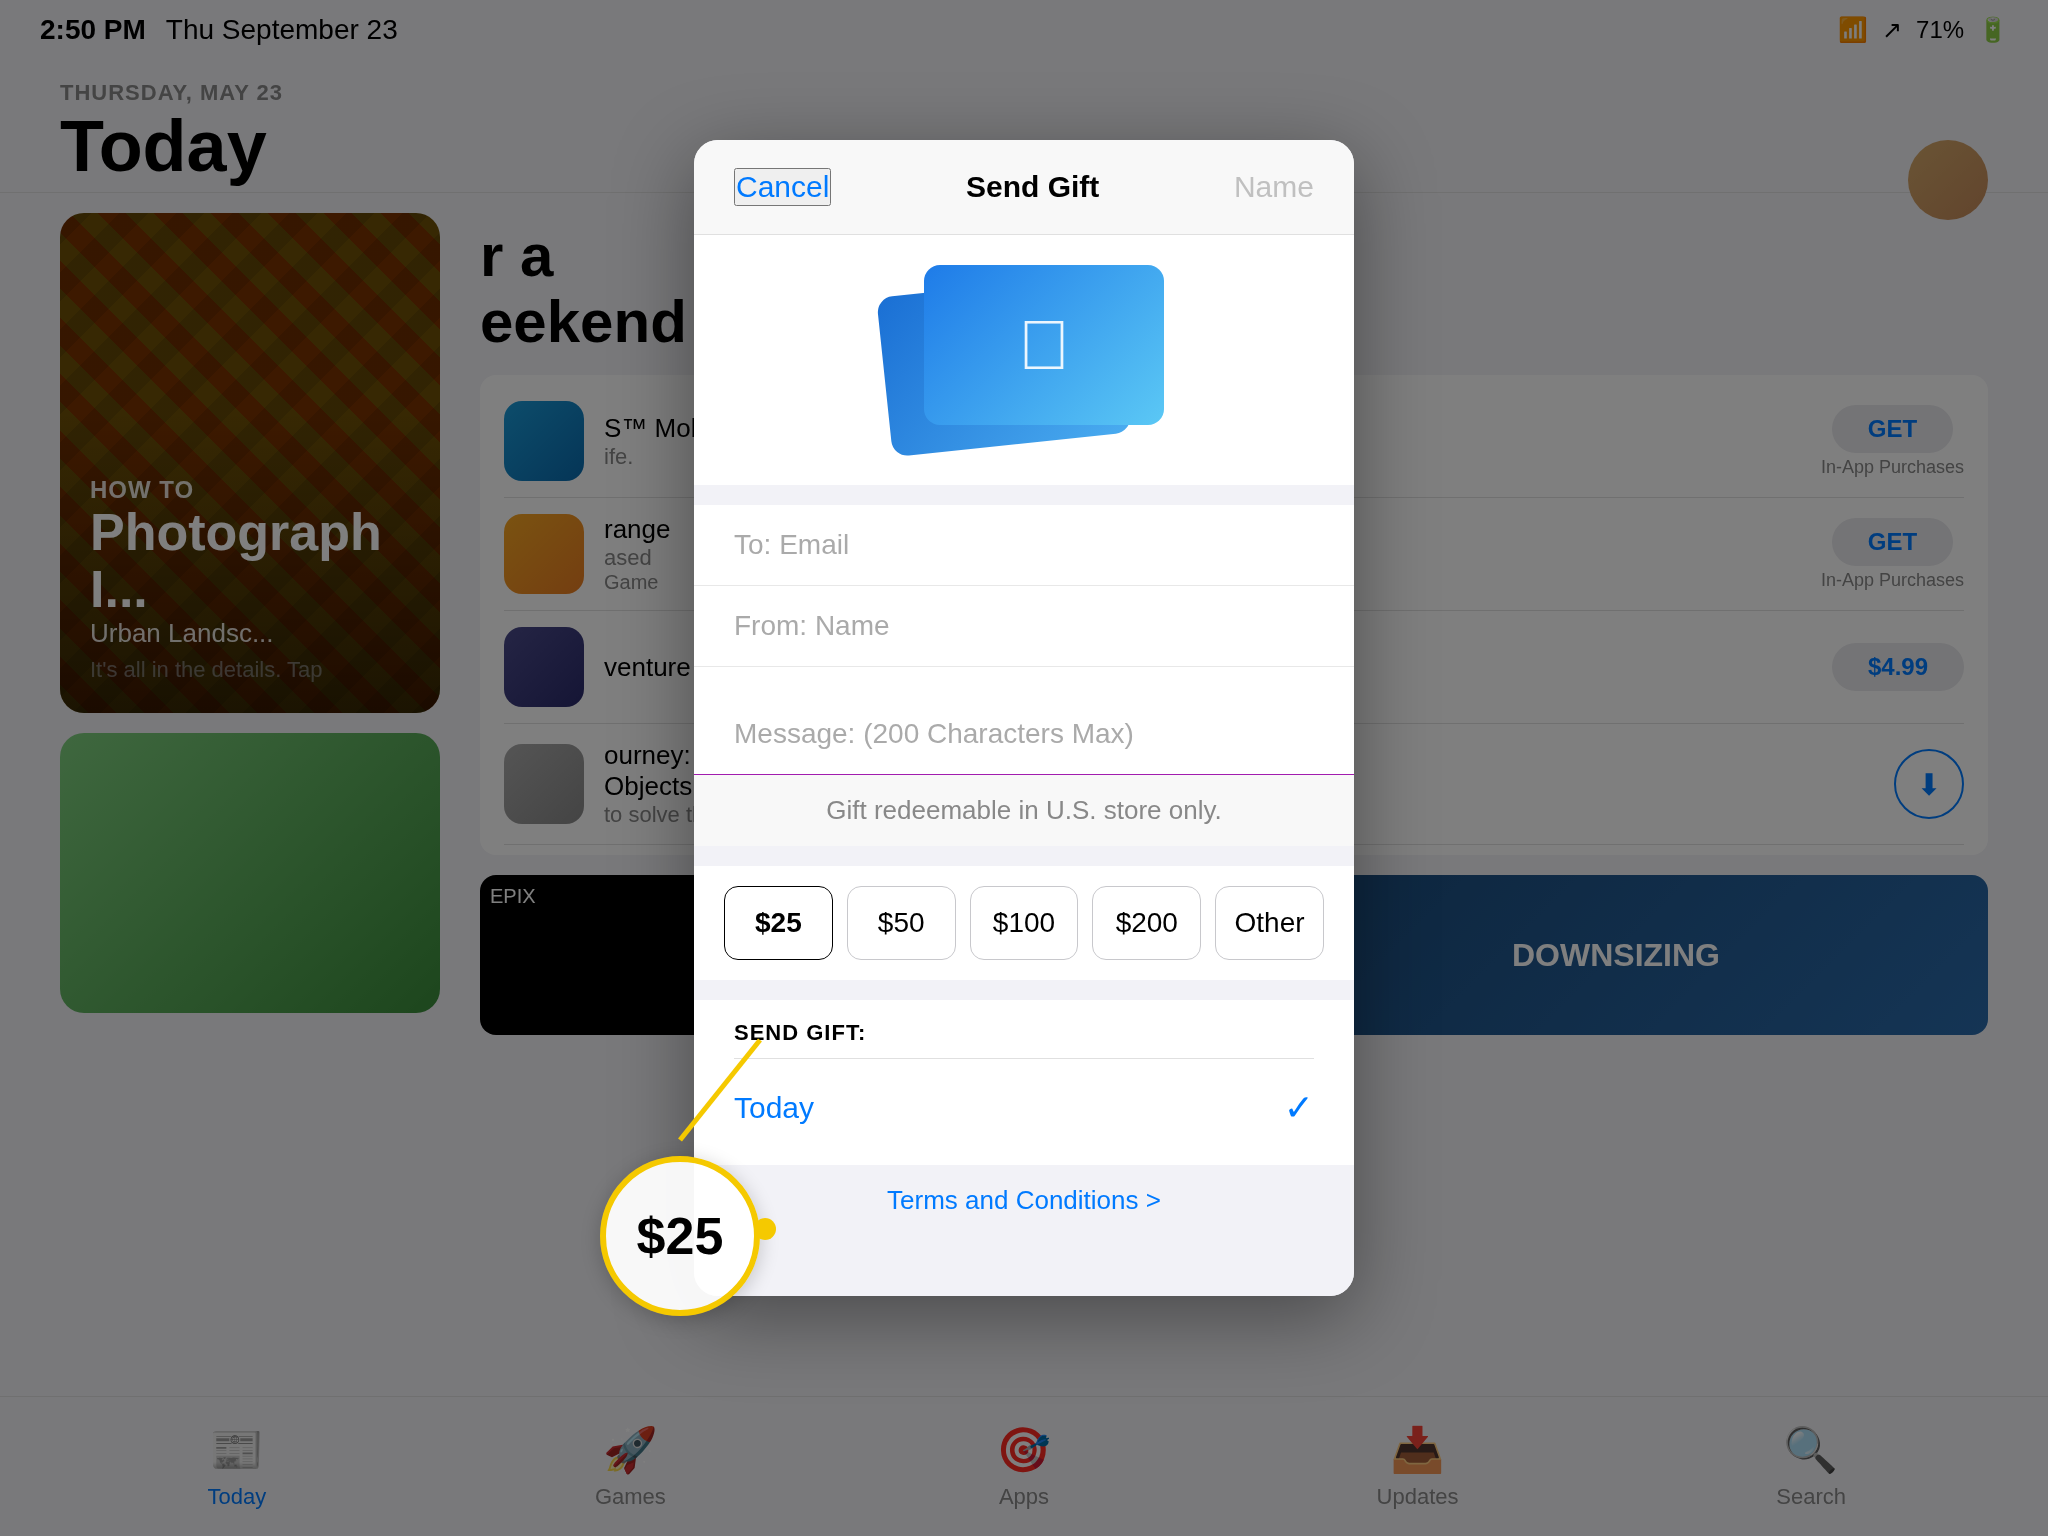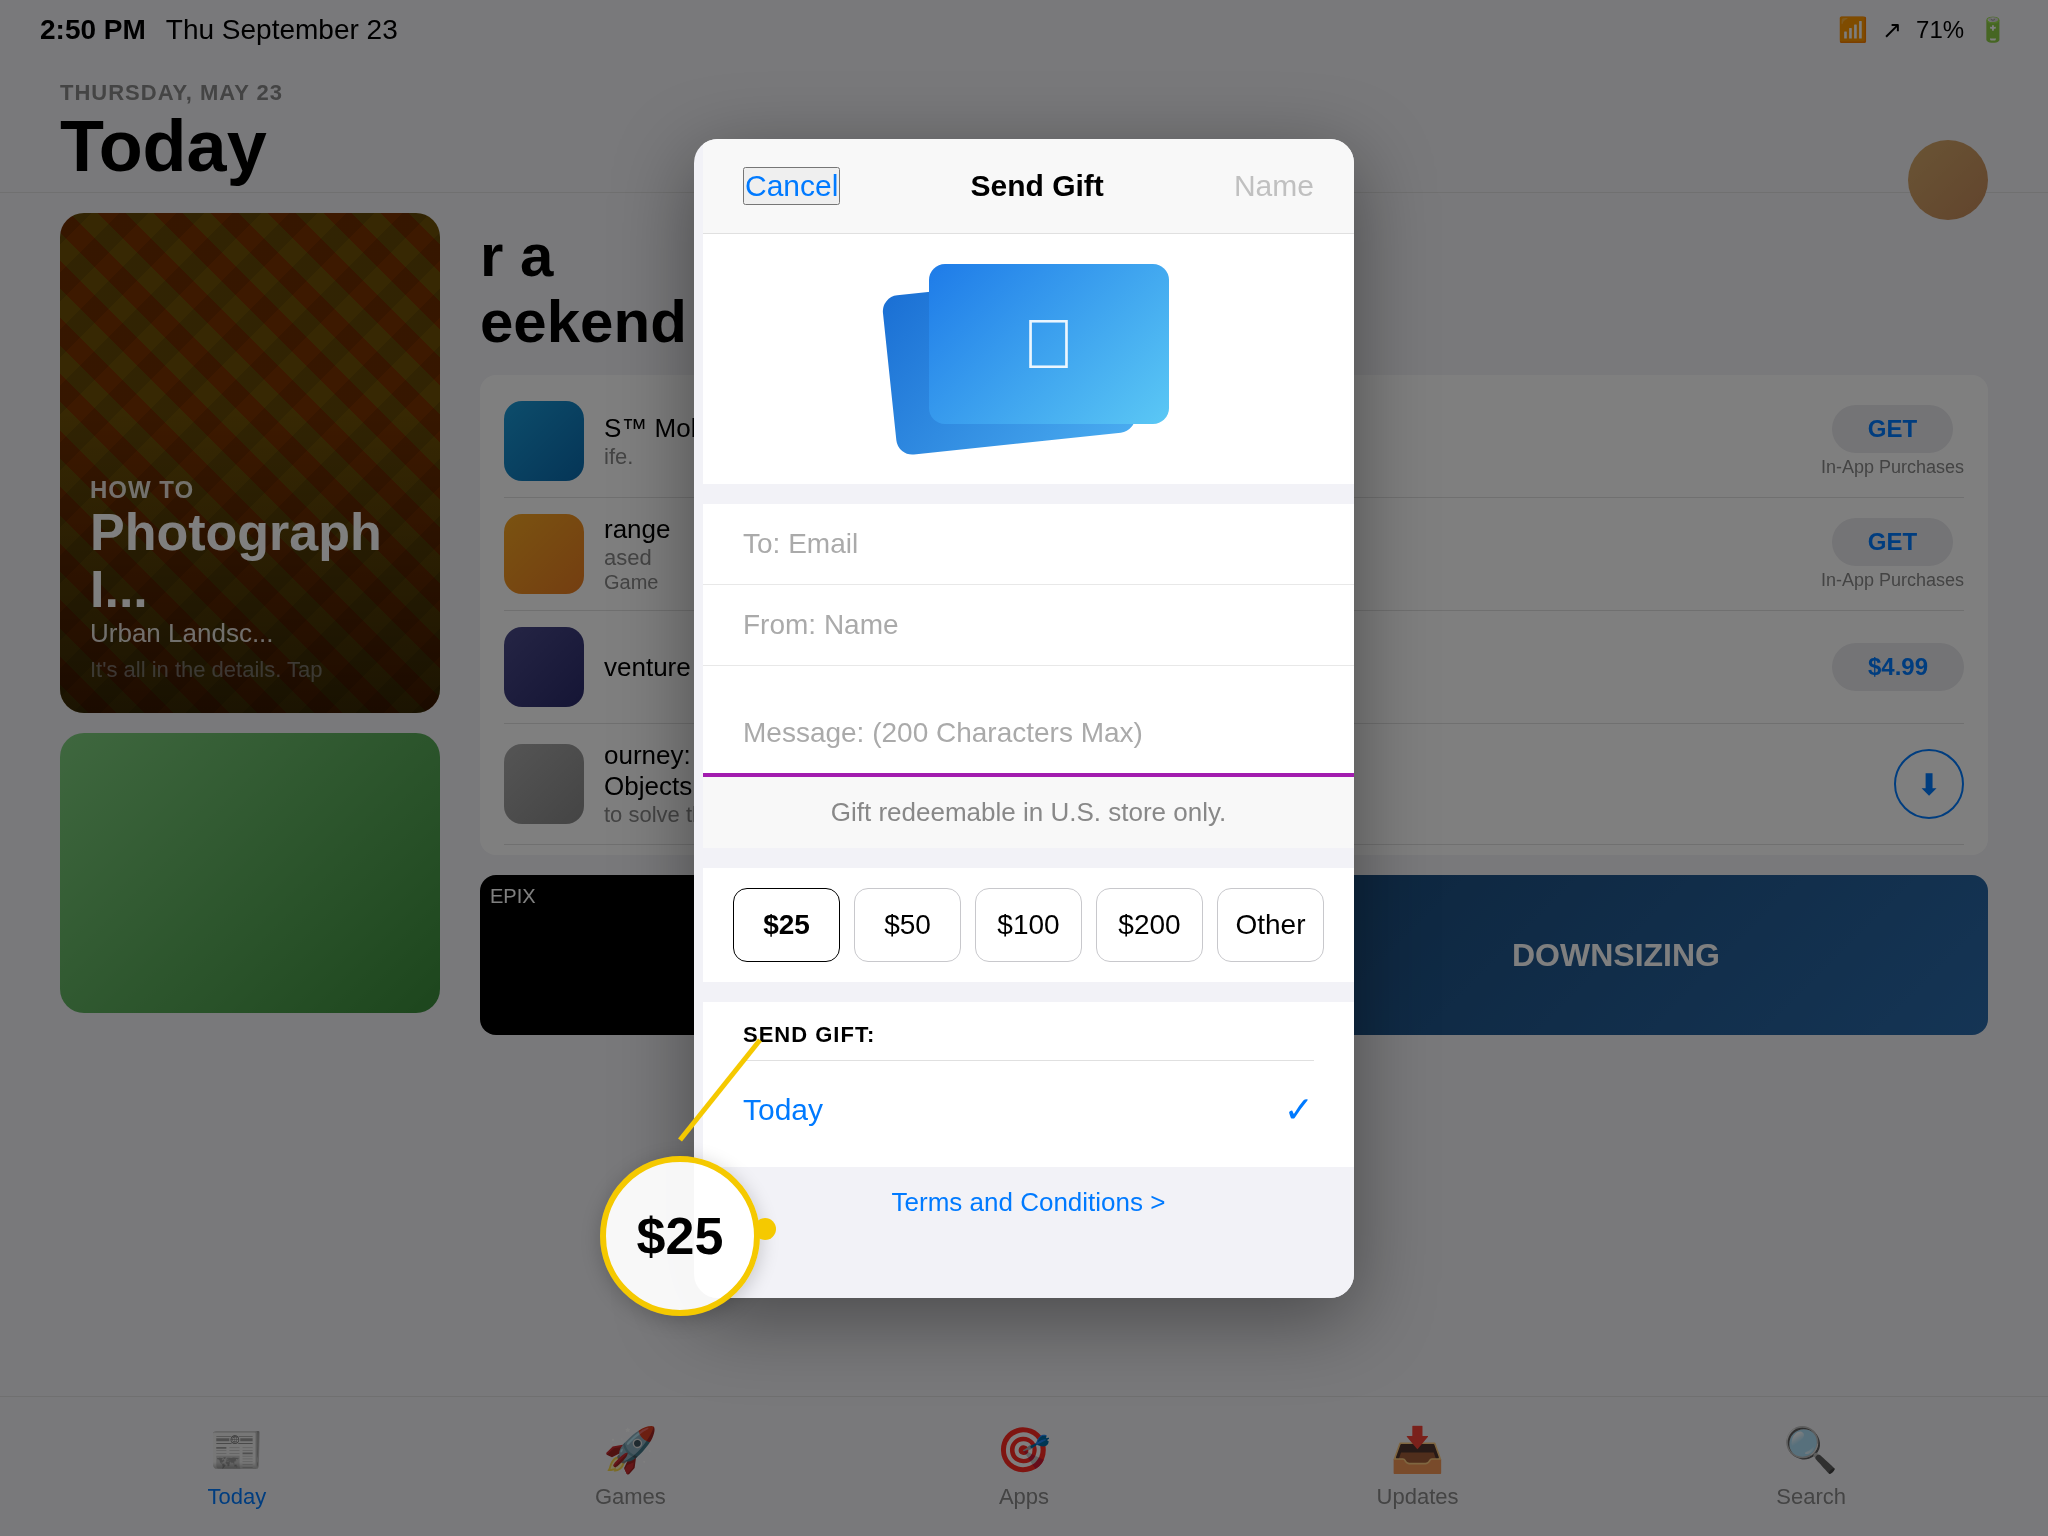--- a/index.html
+++ b/index.html
@@ -210,21 +210,20 @@
     }
 
     .modal {
       width: 660px;
       background: #f2f2f7;
       border-radius: 24px;
       overflow: hidden;
       box-shadow: 0 20px 80px rgba(0,0,0,0.4);
       position: relative;
       margin-top: -100px;
-      padding-left: 9px;
     }
 
     
     .modal-header {
       background: #f8f8f8;
       border-bottom: 1px solid #e0e0e0;
       padding: 28px 40px;
       display: flex;
       align-items: center;
       justify-content: space-between;
@@ -305,21 +304,21 @@
       margin-top: 27px;
     }
 
     
     .gift-note {
       background: #f8f8f8;
       padding: 20px 40px;
       text-align: center;
       font-size: 26px;
       color: #888;
-      border-top: 4px solid #a21caf;
+      border-top: 1px solid #a21caf;
     }
 
     
     .amount-section {
       background: #fff;
       margin-top: 20px;
       padding: 20px 30px;
       display: flex;
       gap: 14px;
       justify-content: center;

